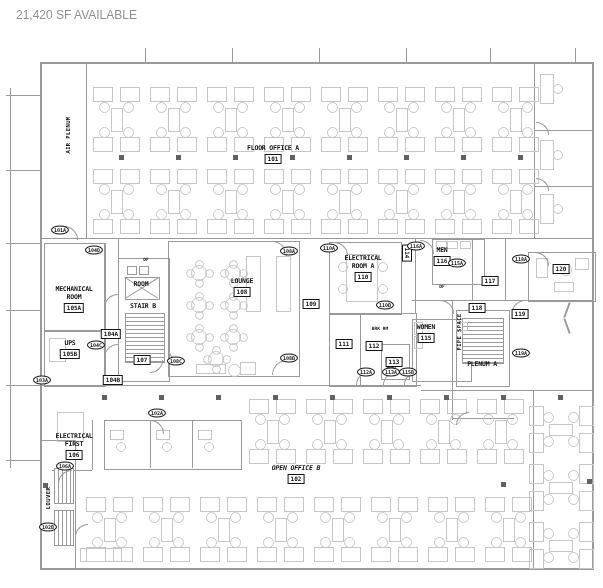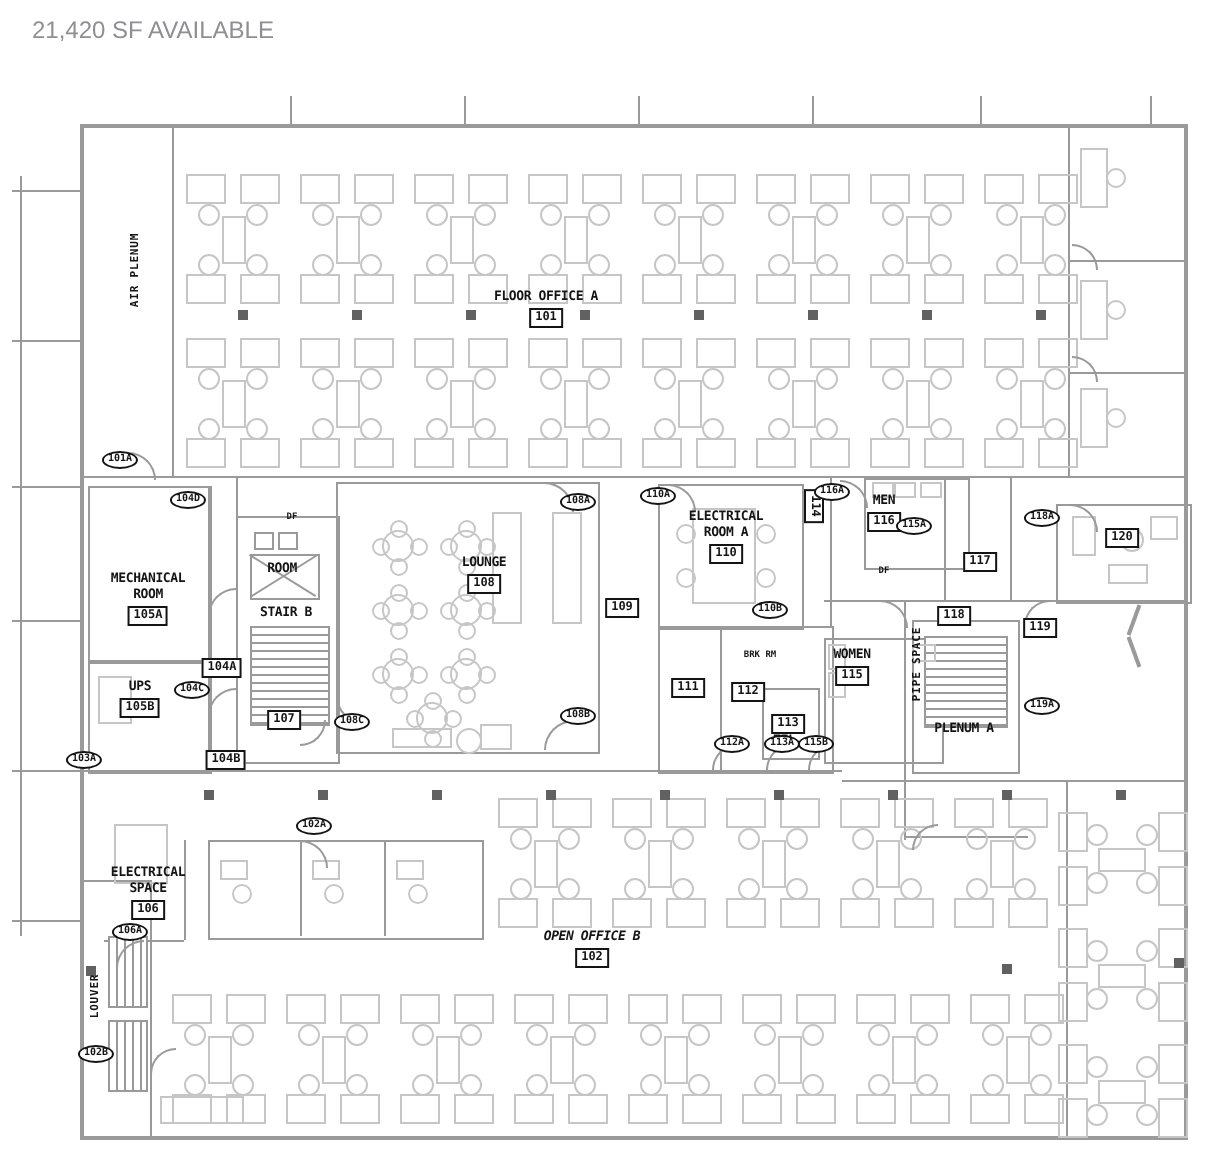--- a/index.html
+++ b/index.html
@@ -611,21 +611,21 @@
     <div class="lbl" style="left: 363px; top: 262px;">ELECTRICAL
 ROOM A</div>
     <div class="tagB" style="left: 363px; top: 277px;">110</div>
     <div class="lbl" style="left: 442px; top: 250px;">MEN</div>
     <div class="tagB" style="left: 442px; top: 261px;">116</div>
     <div class="lbl" style="left: 426px; top: 327px;">WOMEN</div>
     <div class="tagB" style="left: 426px; top: 338px;">115</div>
     <div class="lbl" style="left: 394px; top: 351px; margin-top: 19px;">TEL.</div>
     <div class="tagB" style="left: 394px; top: 362px;">113</div>
     <div class="lbl" style="left: 74px; top: 440px;">ELECTRICAL
-SPACE</div>
+FIRST</div>
     <div class="tagB" style="left: 74px; top: 455px;">106</div>
     <div class="lbl" style="left: 482px; top: 364px;">PLENUM A</div>
     <div class="tagB" style="left: 311px; top: 304px;">109</div>
     <div class="tagB" style="left: 344px; top: 344px;">111</div>
     <div class="tagB" style="left: 374px; top: 346px;">112</div>
     <div class="tagB rot90" style="left: 407px; top: 253px;">114</div>
     <div class="tagB" style="left: 490px; top: 281px;">117</div>
     <div class="tagB" style="left: 477px; top: 308px;">118</div>
     <div class="tagB" style="left: 520px; top: 314px;">119</div>
     <div class="tagB" style="left: 561px; top: 269px;">120</div>

